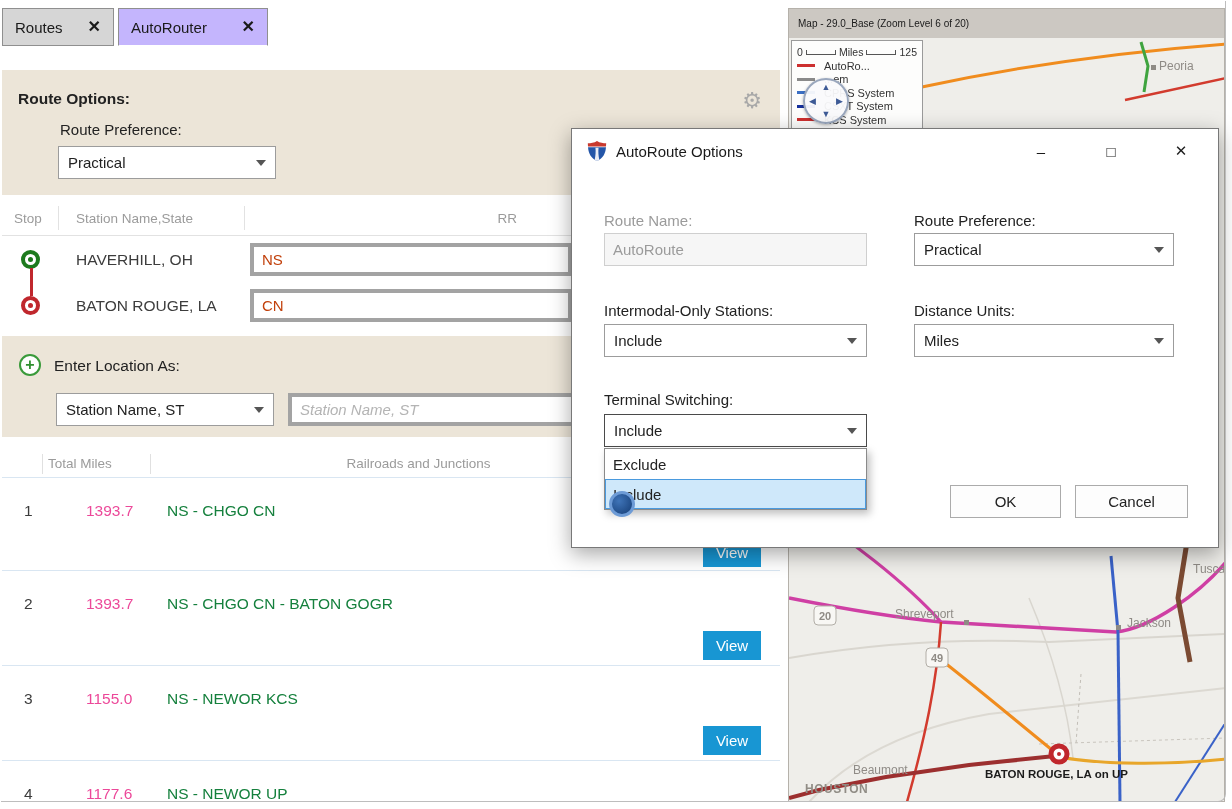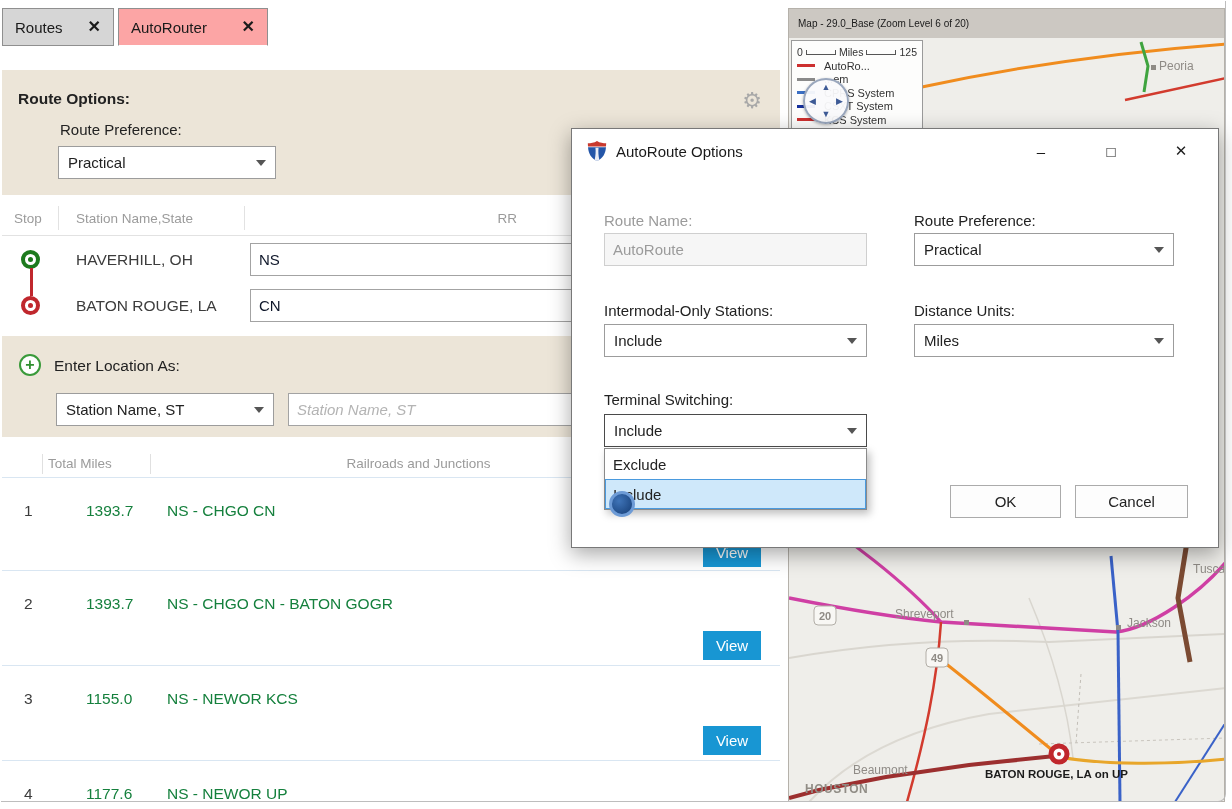--- a/index.html
+++ b/index.html
@@ -18,34 +18,34 @@
     position:absolute; left:1px; top:1px; width:1225px; height:801px;
     border-right:1px solid #bdbdbd; border-bottom:1px solid #bdbdbd;
     border-radius:0 0 8px 0; pointer-events:none; z-index:99;
   }
 
   
   .left-panel { position:absolute; left:2px; top:8px; width:778px; height:794px; background:#fff; overflow:hidden; }
 
   .tab { position:absolute; top:0; height:38px; display:flex; align-items:center; padding:0 12px; font-size:15px; color:#1a1a1a; border:1px solid #8f8f8f; }
   .tab-inactive { left:0; width:112px; background:#d6d6d6; }
-  .tab-active { left:116px; width:150px; background:#fca5a5; border-bottom:1px solid #fff; z-index:2; }
+  .tab-active { left:116px; width:150px; background:#c4b5fd; border-bottom:1px solid #fff; z-index:2; }
   .tab-close { margin-left:auto; font-size:16px; font-weight:bold; color:#1a1a1a; cursor:pointer; line-height:1; }
 
   .beige { background:#ece5d8; }
   .route-options { position:absolute; left:0; top:62px; width:778px; height:125px; }
   .ro-title { position:absolute; left:16px; top:20px; font-size:15.5px; font-weight:bold; color:#222; }
   .gear { position:absolute; right:18px; top:18px; font-size:22px; color:#a8a8a8; cursor:pointer; }
   .ro-pref-label { position:absolute; left:58px; top:51px; font-size:15px; color:#222; }
 
   .combo { position:absolute; background:#fff; border:1px solid #9c9c9c; display:flex; align-items:center; padding:0 14px 0 9px; font-size:15px; color:#222; cursor:pointer; }
   .combo .caret { position:absolute; right:9px; top:50%; margin-top:-3px; width:0; height:0; border-left:5px solid transparent; border-right:5px solid transparent; border-top:6px solid #555; }
   .combo-focused { border:1px solid #4a4a4a; }
 
-  .text-input { border:1px solid #a3a3a3; background:#fff; font-size:15px; color:#0f172a; padding:0 8px; font-family:inherit; outline:none; }
+  .text-input { border:4px solid #a3a3a3; background:#fff; font-size:15px; color:#c2410c; padding:0 8px; font-family:inherit; outline:none; }
   .text-input::placeholder { color:#b4b4b4; font-style:italic; }
   .disabled-input { background:#f6f6f6; border:1px solid #cfcfcf; color:#9b9b9b; }
 
   .stops-header { position:absolute; left:0; top:192px; width:778px; height:36px; border-bottom:1px solid #e2e2e2; font-size:13.5px; color:#9b9b9b; }
   .sh-sep { position:absolute; top:6px; width:1px; height:24px; background:#e2e2e2; }
 
   .stop-label { position:absolute; font-size:15.5px; color:#3c3c3c; }
 
   .stop-icon { position:absolute; width:19px; height:19px; border-radius:50%; background:#fff; }
   .stop-origin { border:4px solid #1d7a1d; }
@@ -58,21 +58,21 @@
   .enter-loc { position:absolute; left:0; top:328px; width:778px; height:101px; }
   .plus-icon { position:absolute; left:17px; top:18px; width:22px; height:22px; border-radius:50%; border:2px solid #3a9a3a; color:#2f8f2f; font-size:16px; font-weight:bold; display:flex; align-items:center; justify-content:center; background:#fff; cursor:pointer; }
   .el-label { position:absolute; left:52px; top:21px; font-size:15.5px; color:#222; }
 
   .results-header { position:absolute; left:0; top:442px; width:778px; height:28px; border-bottom:1px solid #d9e6f2; font-size:13.5px; color:#9b9b9b; }
   .rh-sep { position:absolute; top:4px; width:1px; height:20px; background:#e0e0e0; }
 
   .result-row { position:absolute; left:0; width:778px; height:95px; background:#fff; }
   .row-sep { border-top:1px solid #d9e6f2; }
   .rr-num   { position:absolute; left:22px;  top:24px; font-size:15.5px; color:#3c3c3c; }
-  .rr-miles { position:absolute; left:84px;  top:24px; font-size:15.5px; color:#15803d; }
+  .rr-miles { position:absolute; left:84px;  top:24px; font-size:15.5px; color:#ec4899; }
   .rr-route { position:absolute; left:165px; top:24px; font-size:15.5px; color:#15803d; }
   .view-btn { position:absolute; left:701px; top:60px; width:58px; height:29px; background:#1896d3; color:#fff; border:none; font-size:15px; font-family:inherit; display:flex; align-items:center; justify-content:center; cursor:pointer; }
 
   
   .map-panel { position:absolute; left:788px; top:8px; width:437px; height:794px; }
   .map-header { height:30px; background:#ccc8c2; display:flex; align-items:center; padding:0 9px; font-size:10px; color:#1a1a1a; border:1px solid #b5b1aa; border-bottom:none; }
   .map-canvas { position:relative; width:437px; height:764px; background:#efeeea; overflow:hidden; border:1px solid #b5b1aa; border-top:none; }
   .map-svg { position:absolute; left:0; top:0; z-index:1; }
   .mlabel { font-family:"Liberation Sans", sans-serif; font-size:12px; fill:#8f8b86; }
   .mlabel-caps { font-weight:bold; letter-spacing:0.5px; fill:#918d86; }

